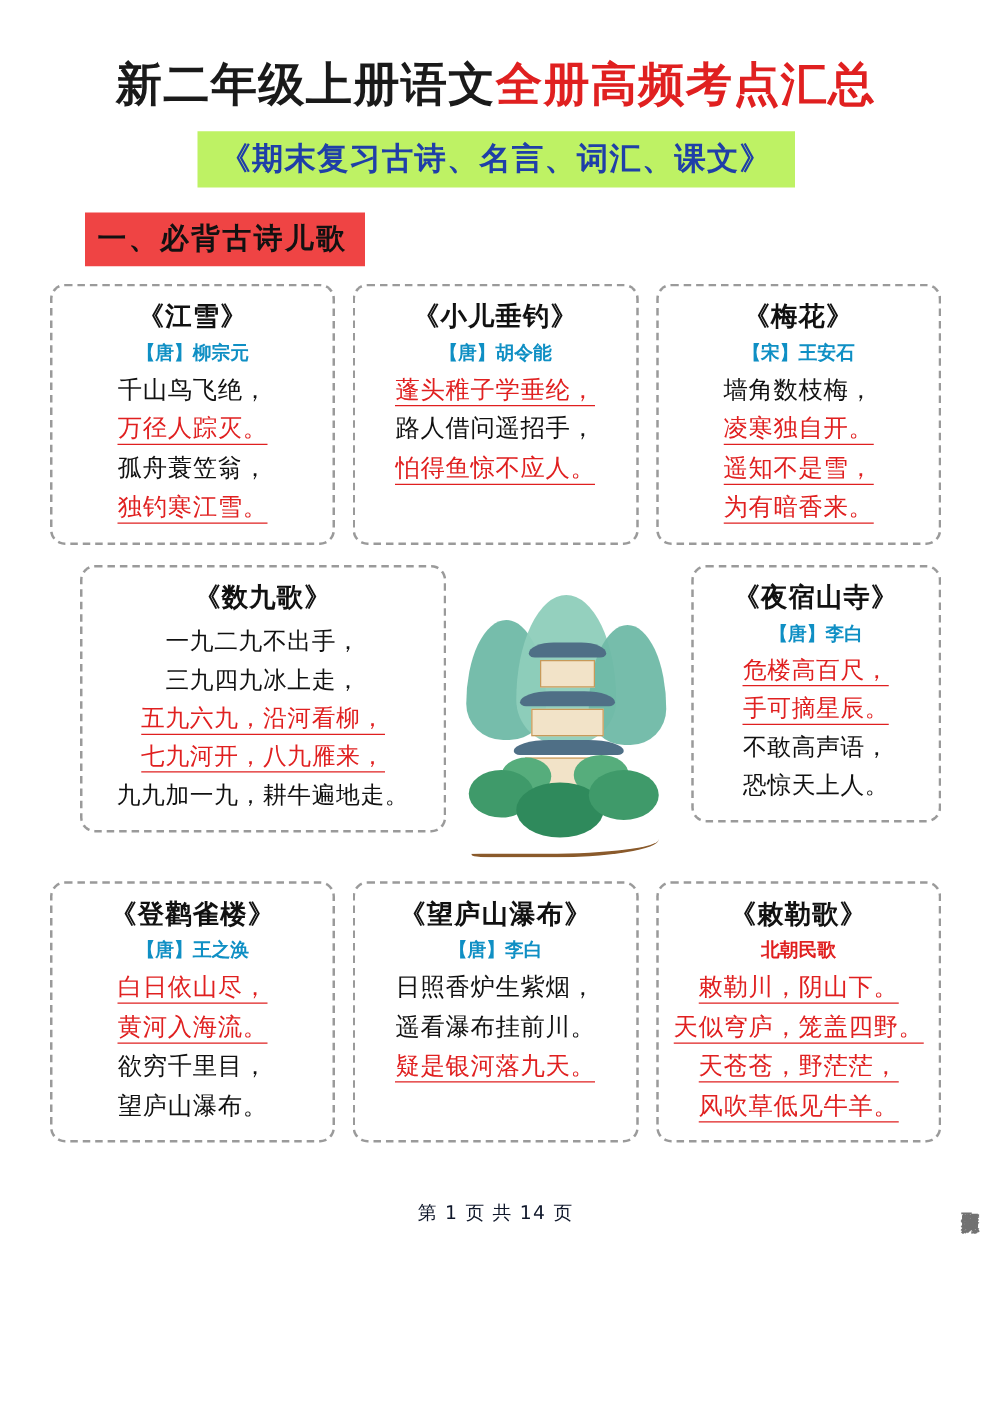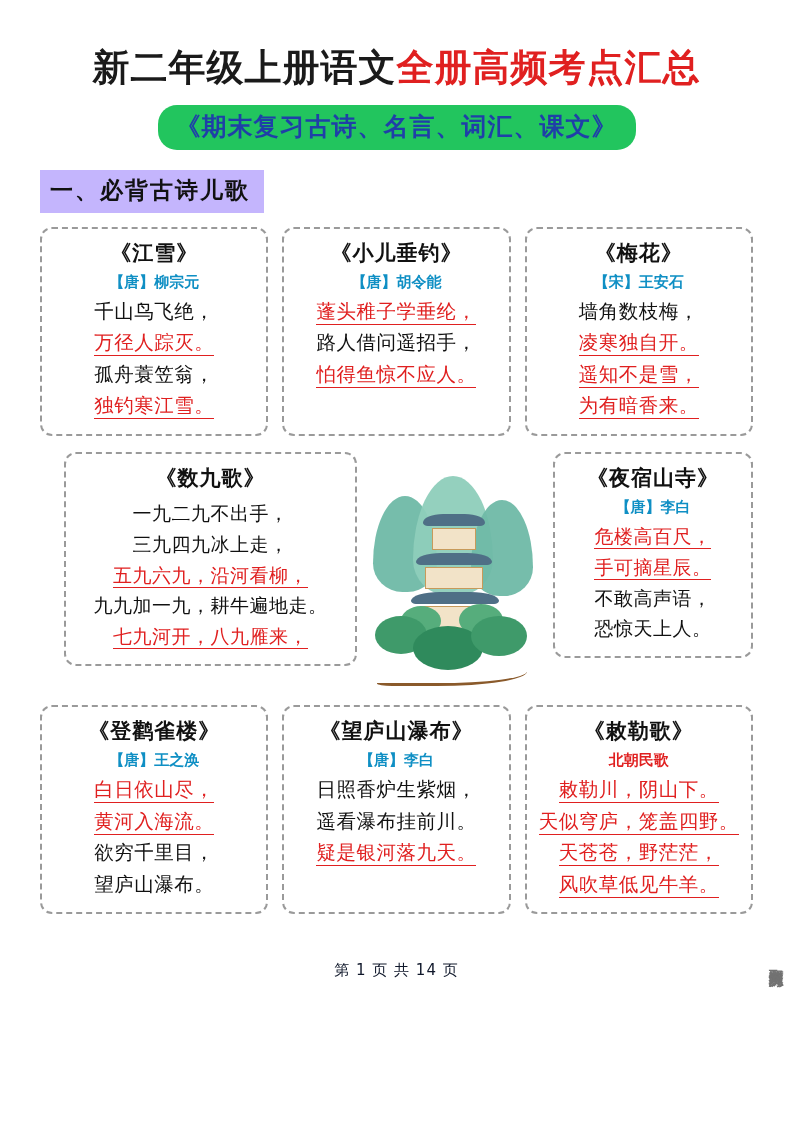--- a/index.html
+++ b/index.html
@@ -30,39 +30,39 @@
   }
   .title-black { color: #1a1a1a; }
   .title-red { color: #e02020; }
 
   .subtitle-wrap {
     margin-top: 16px;
     text-align: center;
   }
   .subtitle {
     display: inline-block;
-    background: #22c55e;
+    background: #bef264;
     color: #1f3fa8;
     font-size: 25px;
     font-weight: bold;
     padding: 5px 18px 7px 18px;
     letter-spacing: 1px;
     white-space: nowrap;
-    border-radius: 19px;
   }
 
   .section-head-wrap { margin-top: 20px; }
   .section-head {
     display: inline-block;
-    background: #c4b5fd;
+    background: #ef4444;
     color: #111;
     font-size: 23px;
     font-weight: bold;
     padding: 5px 14px 7px 10px;
     letter-spacing: 2px;
+    margin-left: 28px;
   }
 
   
   .grid3 {
     display: flex;
     gap: 14px;
     margin-top: 14px;
     align-items: stretch;
   }
   .card {
@@ -259,22 +259,22 @@
 
   </div>
 
   <div class="mid-row">
 
     <div class="card card-wide">
       <div class="poem-title">《数九歌》</div>
       <div class="line"><span>一九二九不出手，</span></div>
       <div class="line"><span>三九四九冰上走，</span></div>
       <div class="line red"><span class="ub">五九六九，沿河看柳，</span></div>
+      <div class="line red"><span class="ub">七九河开，八九雁来，</span></div>
       <div class="line"><span>九九加一九，耕牛遍地走。</span></div>
-      <div class="line red"><span class="ub">七九河开，八九雁来，</span></div>
     </div>
 
     <div class="illus">
       <div class="mtn m1"></div>
       <div class="mtn m2"></div>
       <div class="mtn m3"></div>
       <div class="pag">
         <div class="roof r1"></div>
         <div class="body-l b1"></div>
         <div class="roof r2"></div>

